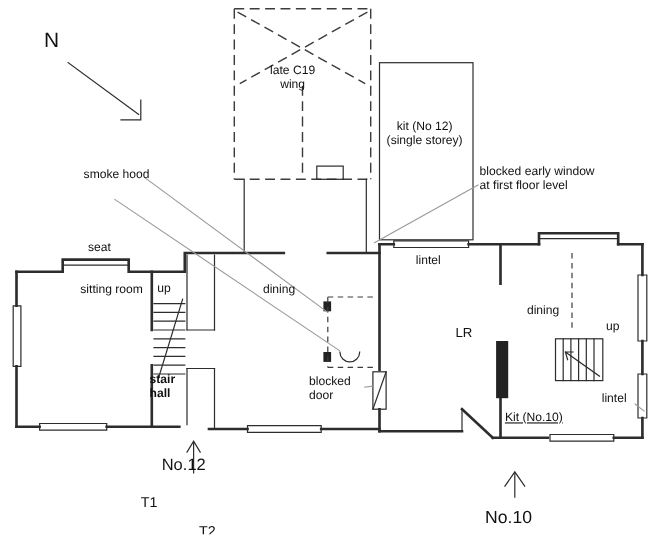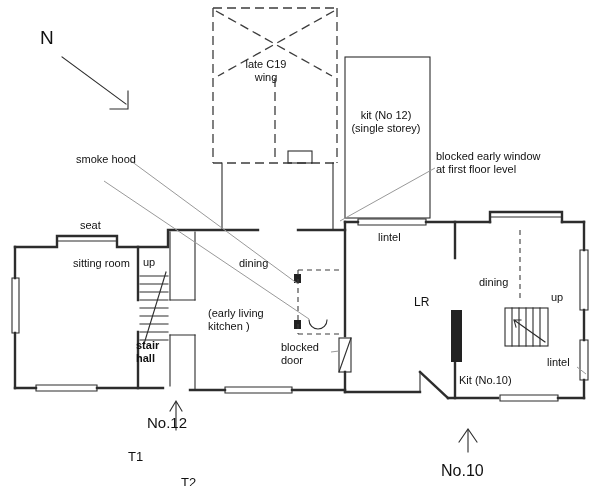--- a/index.html
+++ b/index.html
@@ -151,35 +151,31 @@
 
   <div class="lbl" style="left:45px;top:257px;margin-left:28px;">sitting room</div>
   <div class="lbl" style="left:143px;top:256px;">up</div>
   <div class="lbl" style="left:239px;top:257px;">dining</div>
 
   <div class="lbl" style="left:136px;top:339px;font-weight:bold;">
     <span class="ln">stair</span>
     <span class="ln">hall</span>
   </div>
 
-  <div class="lbl" style="left:208px;top:307px;">
-    <span class="ln">(early living</span>
-    <span class="ln">kitchen )</span>
-  </div>
 
   <div class="lbl" style="left:281px;top:341px;">
     <span class="ln">blocked</span>
     <span class="ln">door</span>
   </div>
 
   <div class="lbl" style="left:394px;top:296px;font-size:12px;margin-left:20px;">LR</div>
   <div class="lbl" style="left:378px;top:231px;">lintel</div>
   <div class="lbl" style="left:479px;top:276px;">dining</div>
   <div class="lbl" style="left:551px;top:291px;">up</div>
   <div class="lbl" style="left:547px;top:356px;">lintel</div>
-  <div class="lbl" style="left:459px;top:374px;">Kit (No.10)</div>
+  <div class="lbl" style="left:459px;top:374px;text-decoration:underline;">Kit (No.10)</div>
 
   <div class="lbl" style="left:147px;top:416px;font-size:15px;">No.12</div>
   <div class="lbl" style="left:128px;top:450px;font-size:13px;">T1</div>
   <div class="lbl" style="left:181px;top:476px;font-size:13px;">T2</div>
   <div class="lbl" style="left:441px;top:447px;font-size:16px;margin-top:17px;">No.10</div>
 
 </div>
 
 </body></html>

